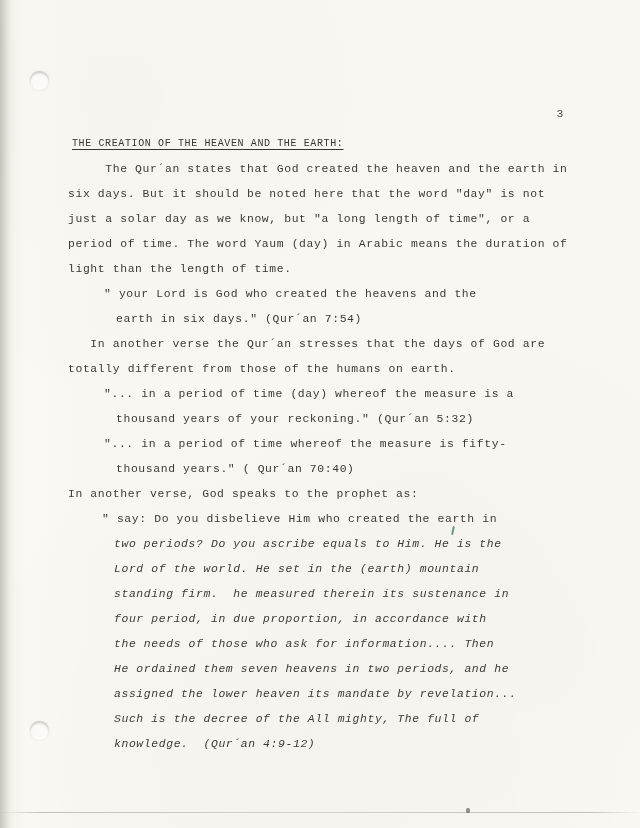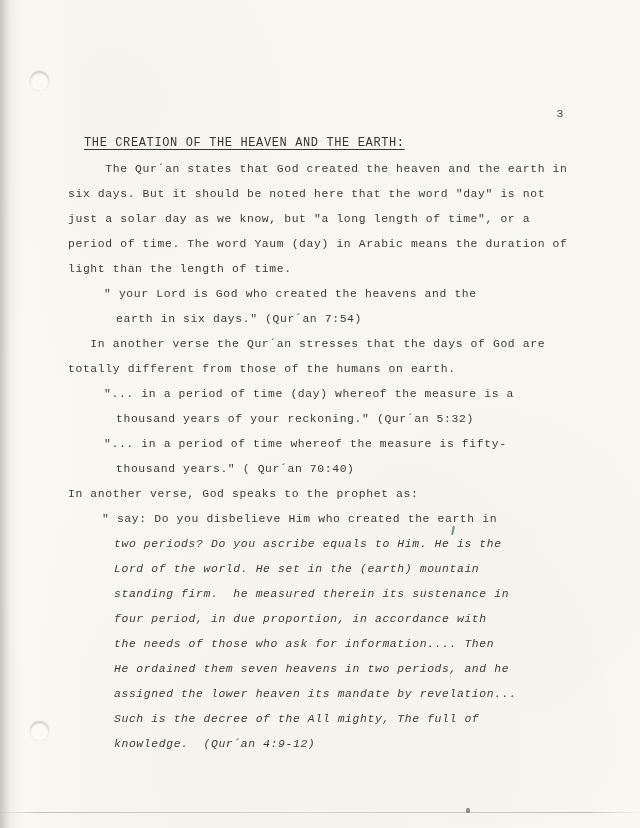--- a/index.html
+++ b/index.html
@@ -105,24 +105,24 @@
     width: 510px;
     text-align: right;
     padding-right: 14px;
     box-sizing: border-box;
     color: #45443f;
     font-size: 11.4px;
     letter-spacing: .62px;
   }
   .heading {
     position: absolute;
-    left: 16px;
+    left: 4px;
     top: 131px;
     color: #36352f;
-    font-size: 12px;
+    font-size: 10px;
     letter-spacing: .62px;
     text-decoration: underline;
     text-underline-offset: 3px;
     text-decoration-thickness: 1px;
   }
   .body-block {
     position: absolute;
     left: 0;
     top: 157px;
     width: 510px;

